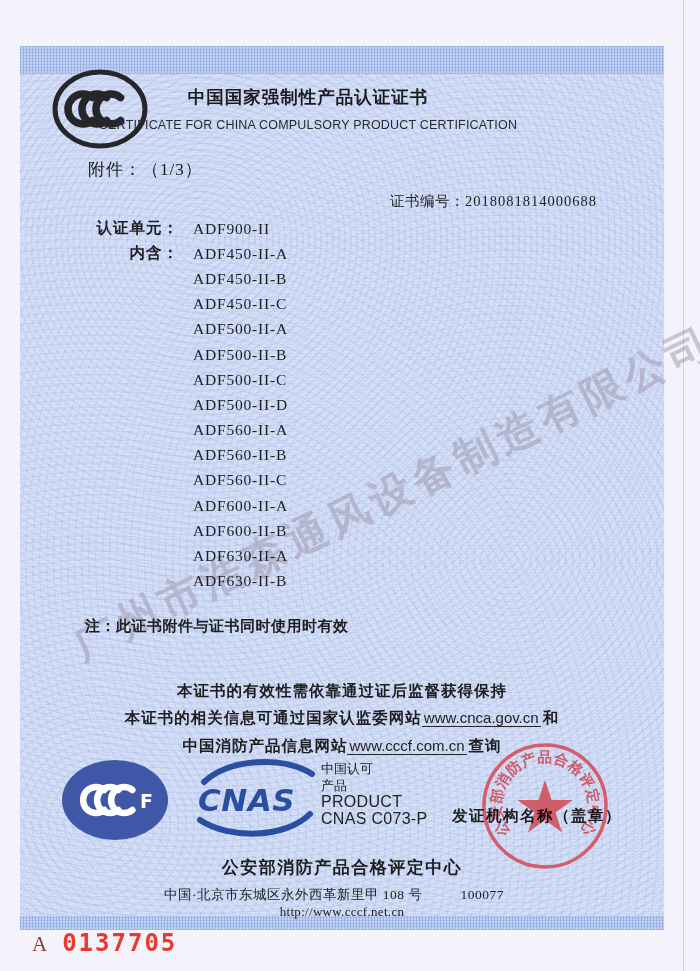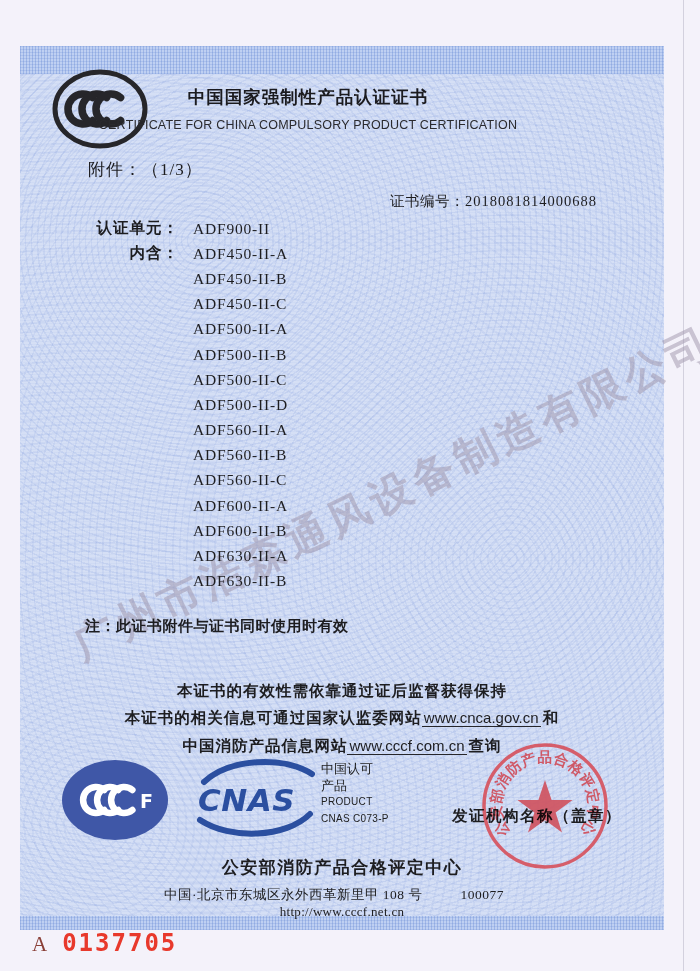--- a/index.html
+++ b/index.html
@@ -59,21 +59,21 @@
   .v1 { top:681px; } .v2 { top:708px; } .v3 { top:736px; }
   .link { font-family:"Liberation Sans", sans-serif; font-weight:400; font-size:15px;
     border-bottom:1.5px solid #26262a; padding:0 2px; letter-spacing:0; }
   .post { margin-left:2px; }
 
   .cccf-logo { position:absolute; left:58px; top:757px; }
   .cnas-logo { position:absolute; left:192px; top:756px; }
 
   .accred { position:absolute; left:321px; top:761px; line-height:16.6px; color:#222; }
   .accred .cn { font-family:"DejaVu Sans", sans-serif; font-size:13px; }
-  .accred .en { font-family:"Liberation Sans", sans-serif; font-size:10px; letter-spacing:.3px; }
+  .accred .en { font-family:"Liberation Sans", sans-serif; font-size:16px; letter-spacing:.3px; }
 
   .issuer { position:absolute; left:452px; top:806px; font-size:15.5px; font-weight:700; letter-spacing:1.5px; z-index:4; }
 
   .stamp { position:absolute; left:472px; top:733px; z-index:5; opacity:.9; mix-blend-mode:multiply; }
 
   .org-name { position:absolute; left:20px; top:856px; width:644px; text-align:center;
     font-size:17px; font-weight:700; letter-spacing:1.5px; }
   .org-addr { position:absolute; left:20px; top:886px; width:628px; text-align:center; font-size:13.5px; letter-spacing:.5px; }
   .org-addr .postcode { margin-left:38px; }
   .org-web { position:absolute; left:20px; top:904px; width:644px; text-align:center; font-size:13px; letter-spacing:.3px; }

